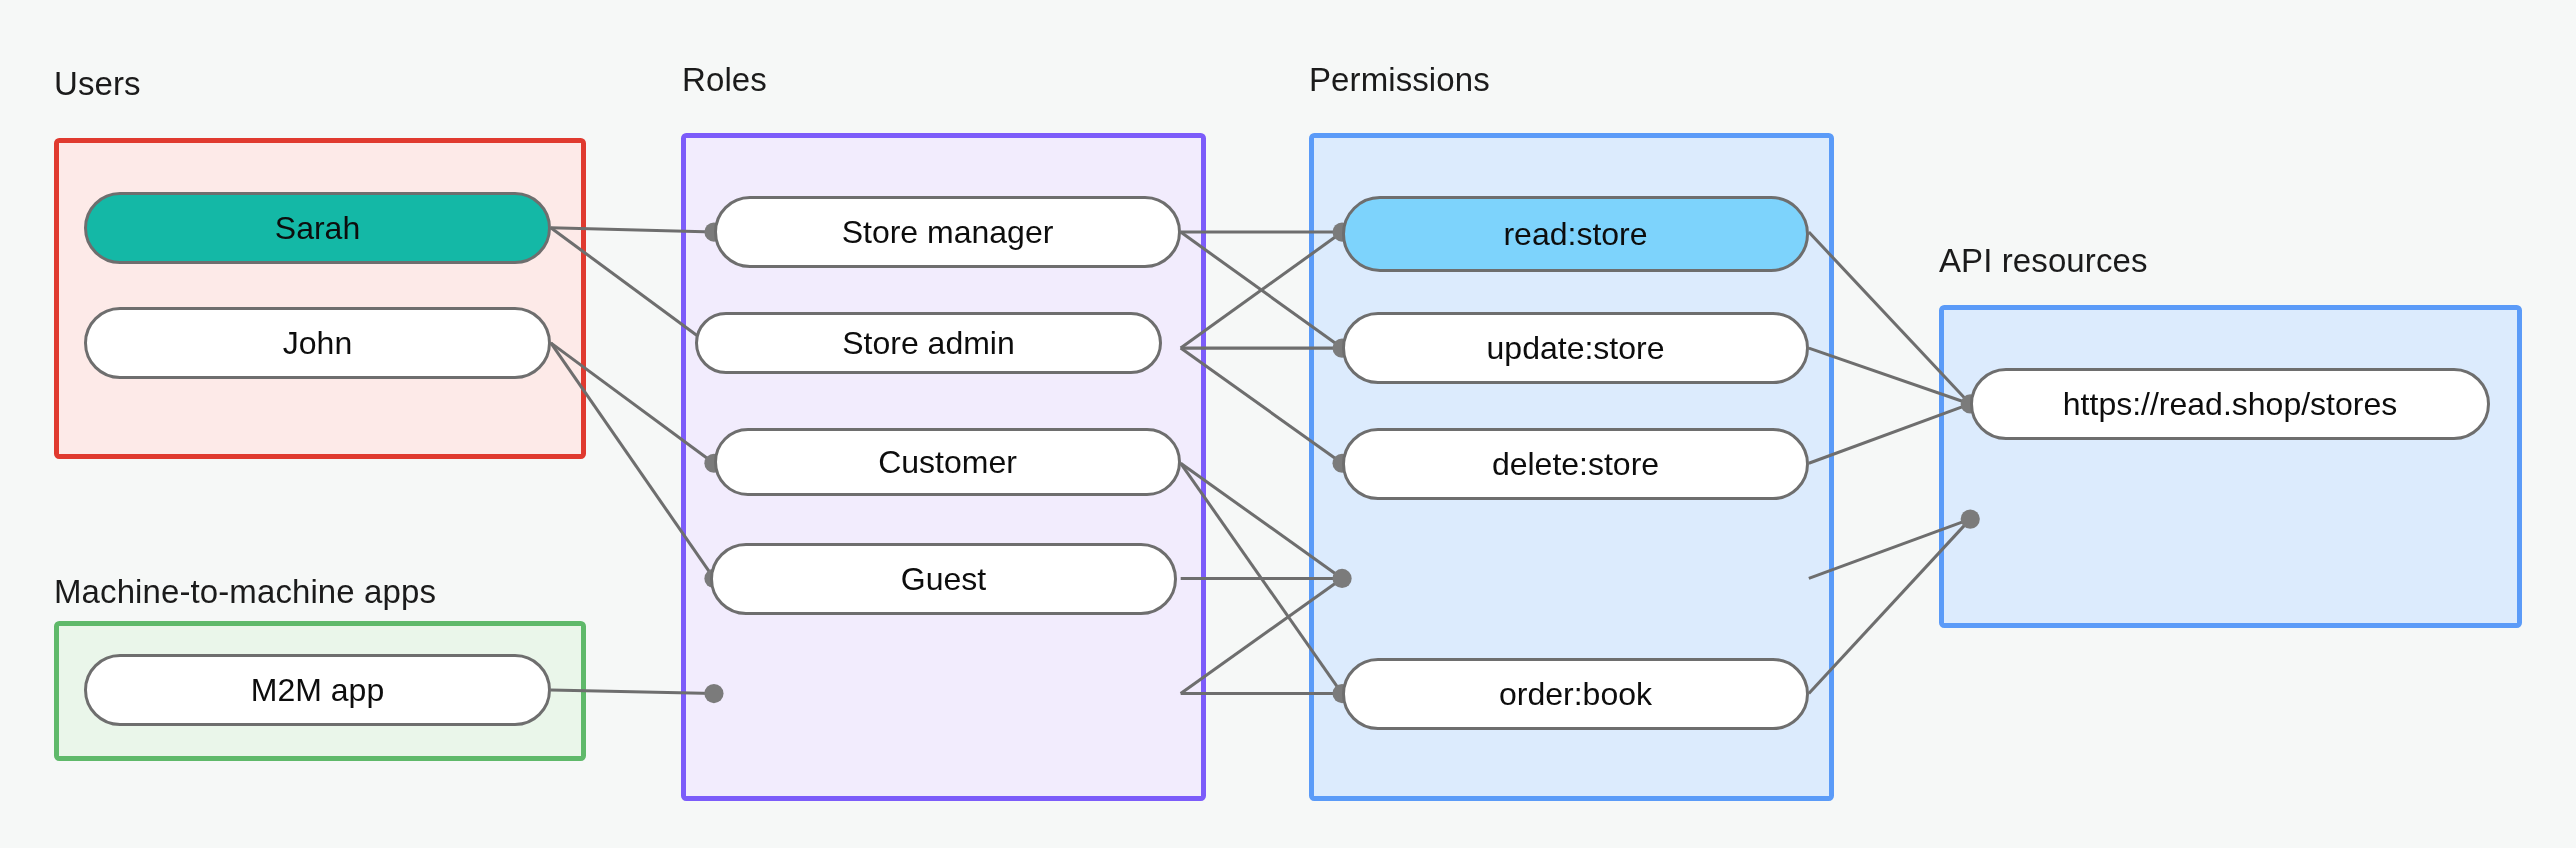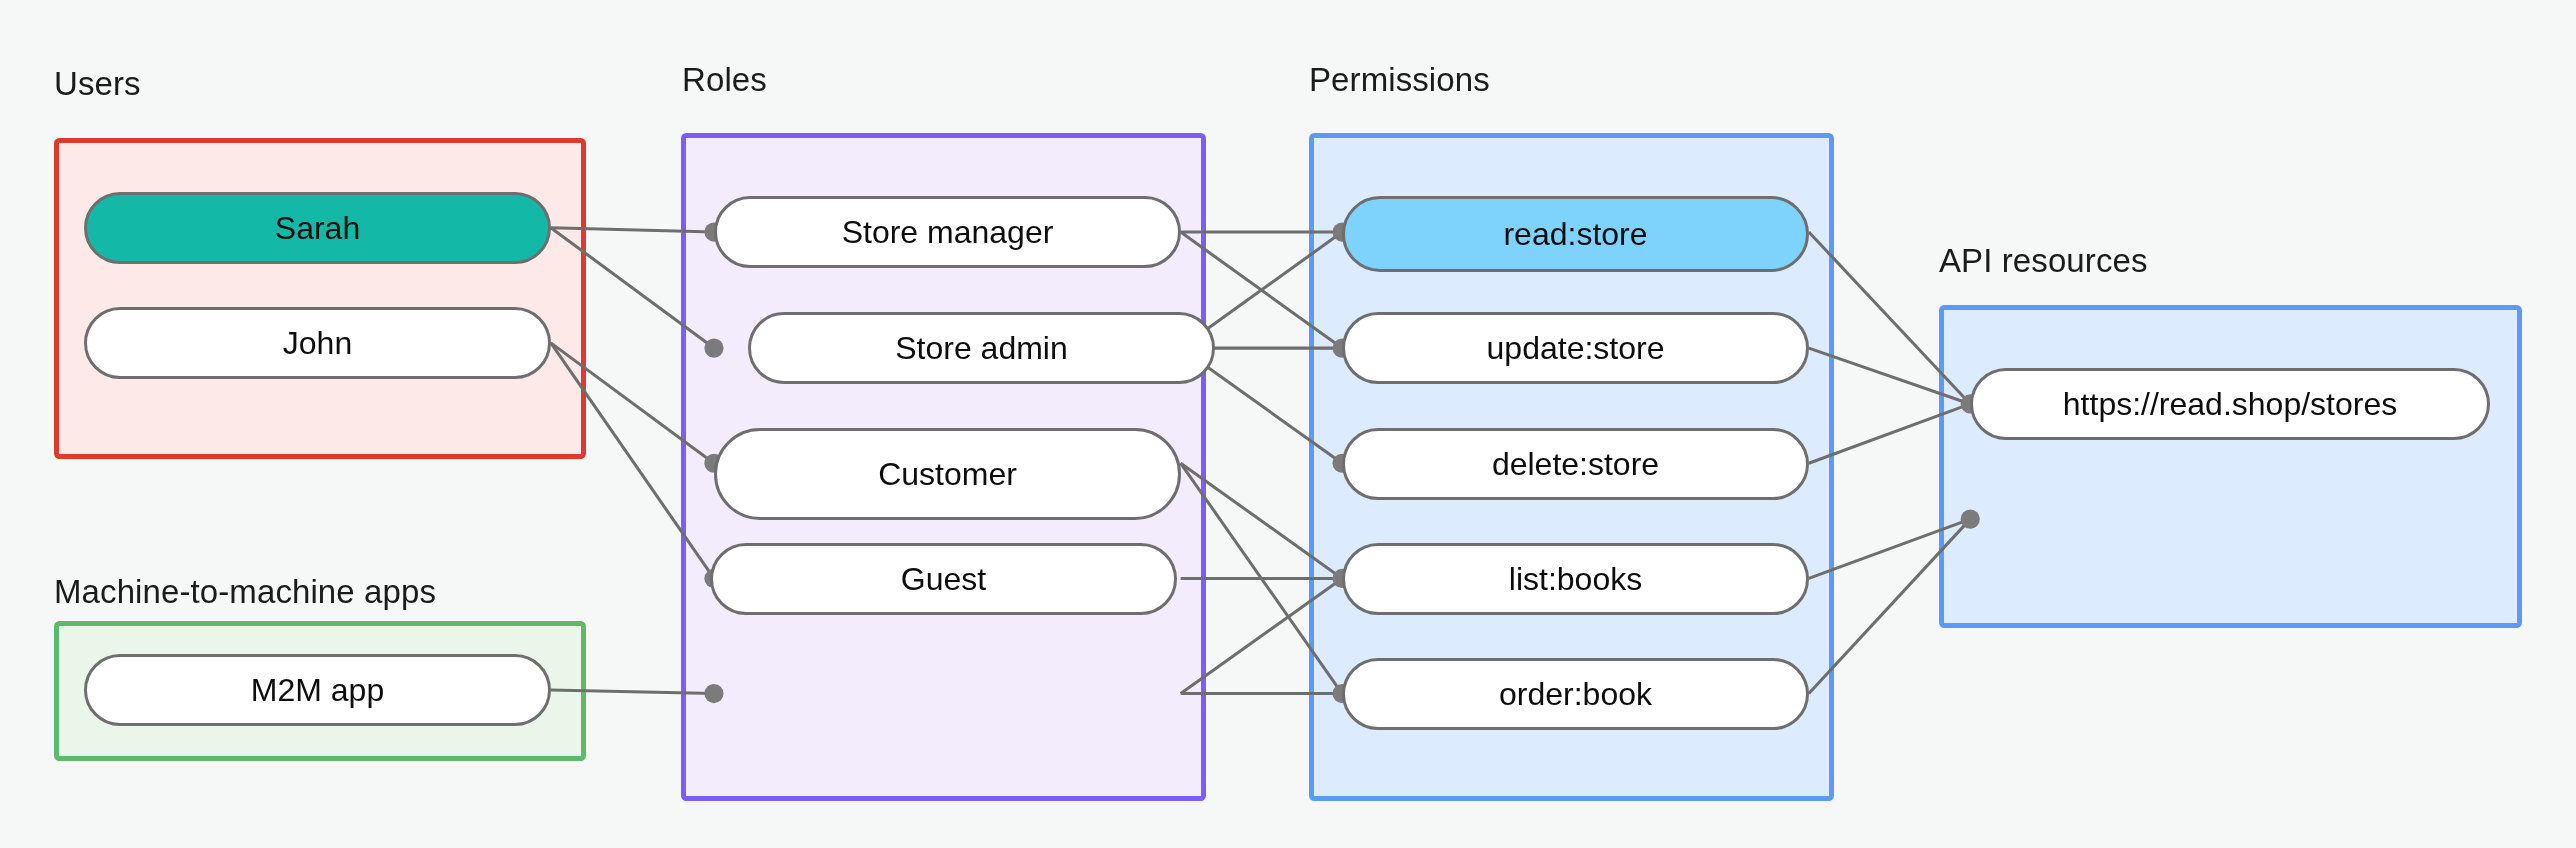--- a/index.html
+++ b/index.html
@@ -107,43 +107,40 @@
     <div class="group-box" style="left: 54px; top: 621px; width: 532px; height: 140px; border-color: rgb(95, 185, 106); background: rgb(234, 246, 234);"></div>
     <div class="group-title" style="left: 54px; top: 560px;">Machine-to-machine apps</div>
     <div class="node" style="left: 84px; top: 654px; width: 467px; height: 72px; border-color: rgb(110, 110, 110); background: rgb(255, 255, 255);">
       <span class="node-label">M2M app</span>
     </div>
     <div class="group-box" style="left: 681px; top: 133px; width: 525px; height: 668px; border-color: rgb(124, 92, 250); background: rgb(242, 236, 253);"></div>
     <div class="group-title" style="left: 682px; top: 48px;">Roles</div>
     <div class="node" style="left: 714px; top: 196px; width: 467px; height: 72px; border-color: rgb(110, 110, 110); background: rgb(255, 255, 255);">
       <span class="node-label">Store manager</span>
     </div>
-    <div class="node" style="left: 748px; top: 312px; width: 467px; height: 72px; border-color: rgb(110, 110, 110); background: rgb(255, 255, 255);">
+    <div class="node" style="left: 695px; top: 312px; width: 467px; height: 62px; border-color: rgb(110, 110, 110); background: rgb(255, 255, 255);">
       <span class="node-label">Store admin</span>
     </div>
-    <div class="node" style="left: 714px; top: 428px; width: 467px; height: 92px; border-color: rgb(110, 110, 110); background: rgb(255, 255, 255);">
+    <div class="node" style="left: 714px; top: 428px; width: 467px; height: 68px; border-color: rgb(110, 110, 110); background: rgb(255, 255, 255);">
       <span class="node-label">Customer</span>
     </div>
     <div class="node" style="left: 710px; top: 543px; width: 467px; height: 72px; border-color: rgb(110, 110, 110); background: rgb(255, 255, 255);">
       <span class="node-label">Guest</span>
     </div>
     <div class="group-box" style="left: 1309px; top: 133px; width: 525px; height: 668px; border-color: rgb(91, 155, 248); background: rgb(220, 235, 253);"></div>
     <div class="group-title" style="left: 1309px; top: 48px;">Permissions</div>
     <div class="node" style="left: 1342px; top: 196px; width: 467px; height: 76px; border-color: rgb(110, 110, 110); background: #7dd3fc;">
       <span class="node-label">read:store</span>
     </div>
     <div class="node" style="left: 1342px; top: 312px; width: 467px; height: 72px; border-color: rgb(110, 110, 110); background: rgb(255, 255, 255);">
       <span class="node-label">update:store</span>
     </div>
     <div class="node" style="left: 1342px; top: 428px; width: 467px; height: 72px; border-color: rgb(110, 110, 110); background: rgb(255, 255, 255);">
       <span class="node-label">delete:store</span>
     </div>
-    <div class="node" style="left: 1342px; top: 543px; width: 467px; height: 72px; border-color: rgb(110, 110, 110); background: rgb(255, 255, 255);">
-      <span class="node-label">list:books</span>
-    </div>
     <div class="node" style="left: 1342px; top: 658px; width: 467px; height: 72px; border-color: rgb(110, 110, 110); background: rgb(255, 255, 255);">
       <span class="node-label">order:book</span>
     </div>
     <div class="group-box" style="left: 1939px; top: 305px; width: 583px; height: 323px; border-color: rgb(91, 155, 248); background: rgb(220, 235, 253);"></div>
     <div class="group-title" style="left: 1939px; top: 229px;">API resources</div>
     <div class="node" style="left: 1970px; top: 368px; width: 520px; height: 72px; border-color: rgb(110, 110, 110); background: rgb(255, 255, 255);">
       <span class="node-label">https://read.shop/stores</span>
     </div>
   </div>
 

